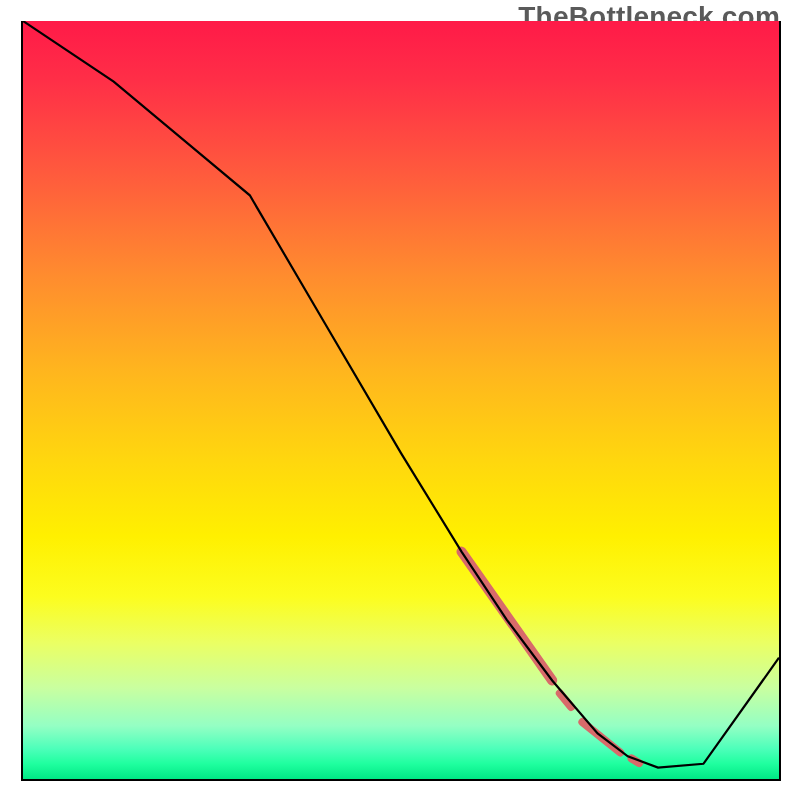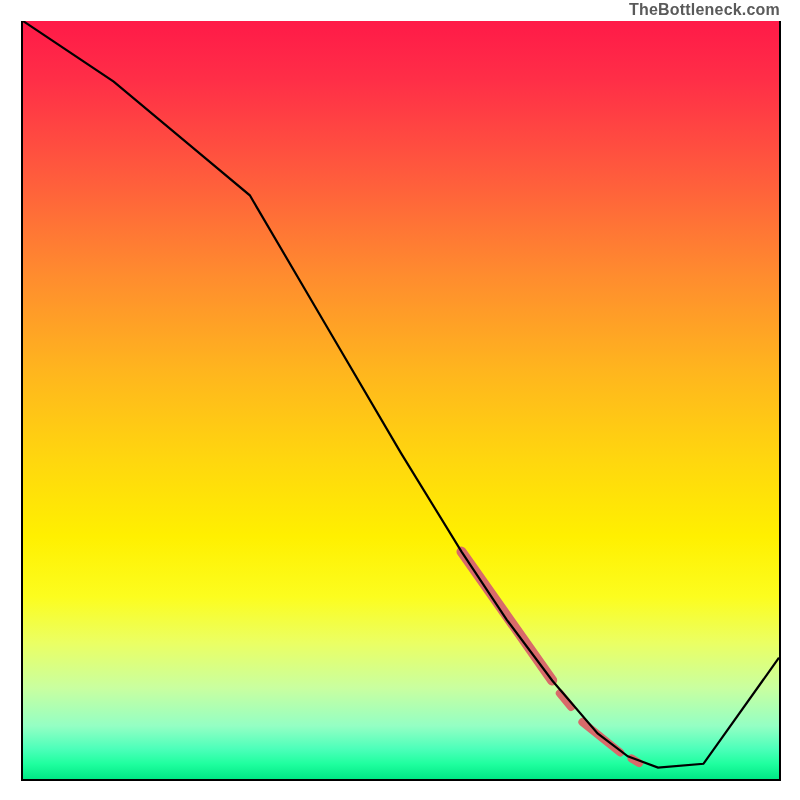--- a/index.html
+++ b/index.html
@@ -55,21 +55,21 @@
     position: absolute;
     left: 0;
     top: 0;
     width: 100%;
     height: 100%;
   }
   .watermark {
     position: absolute;
     top: 1px;
     right: 20px;
-    font-size: 16px;
+    font-size: 28px;
     font-weight: bold;
     color: #5a5a5a;
     letter-spacing: 0.2px;
   }
 </style>
 </head>
 <body>
 
 <div class="chart-container">
 

